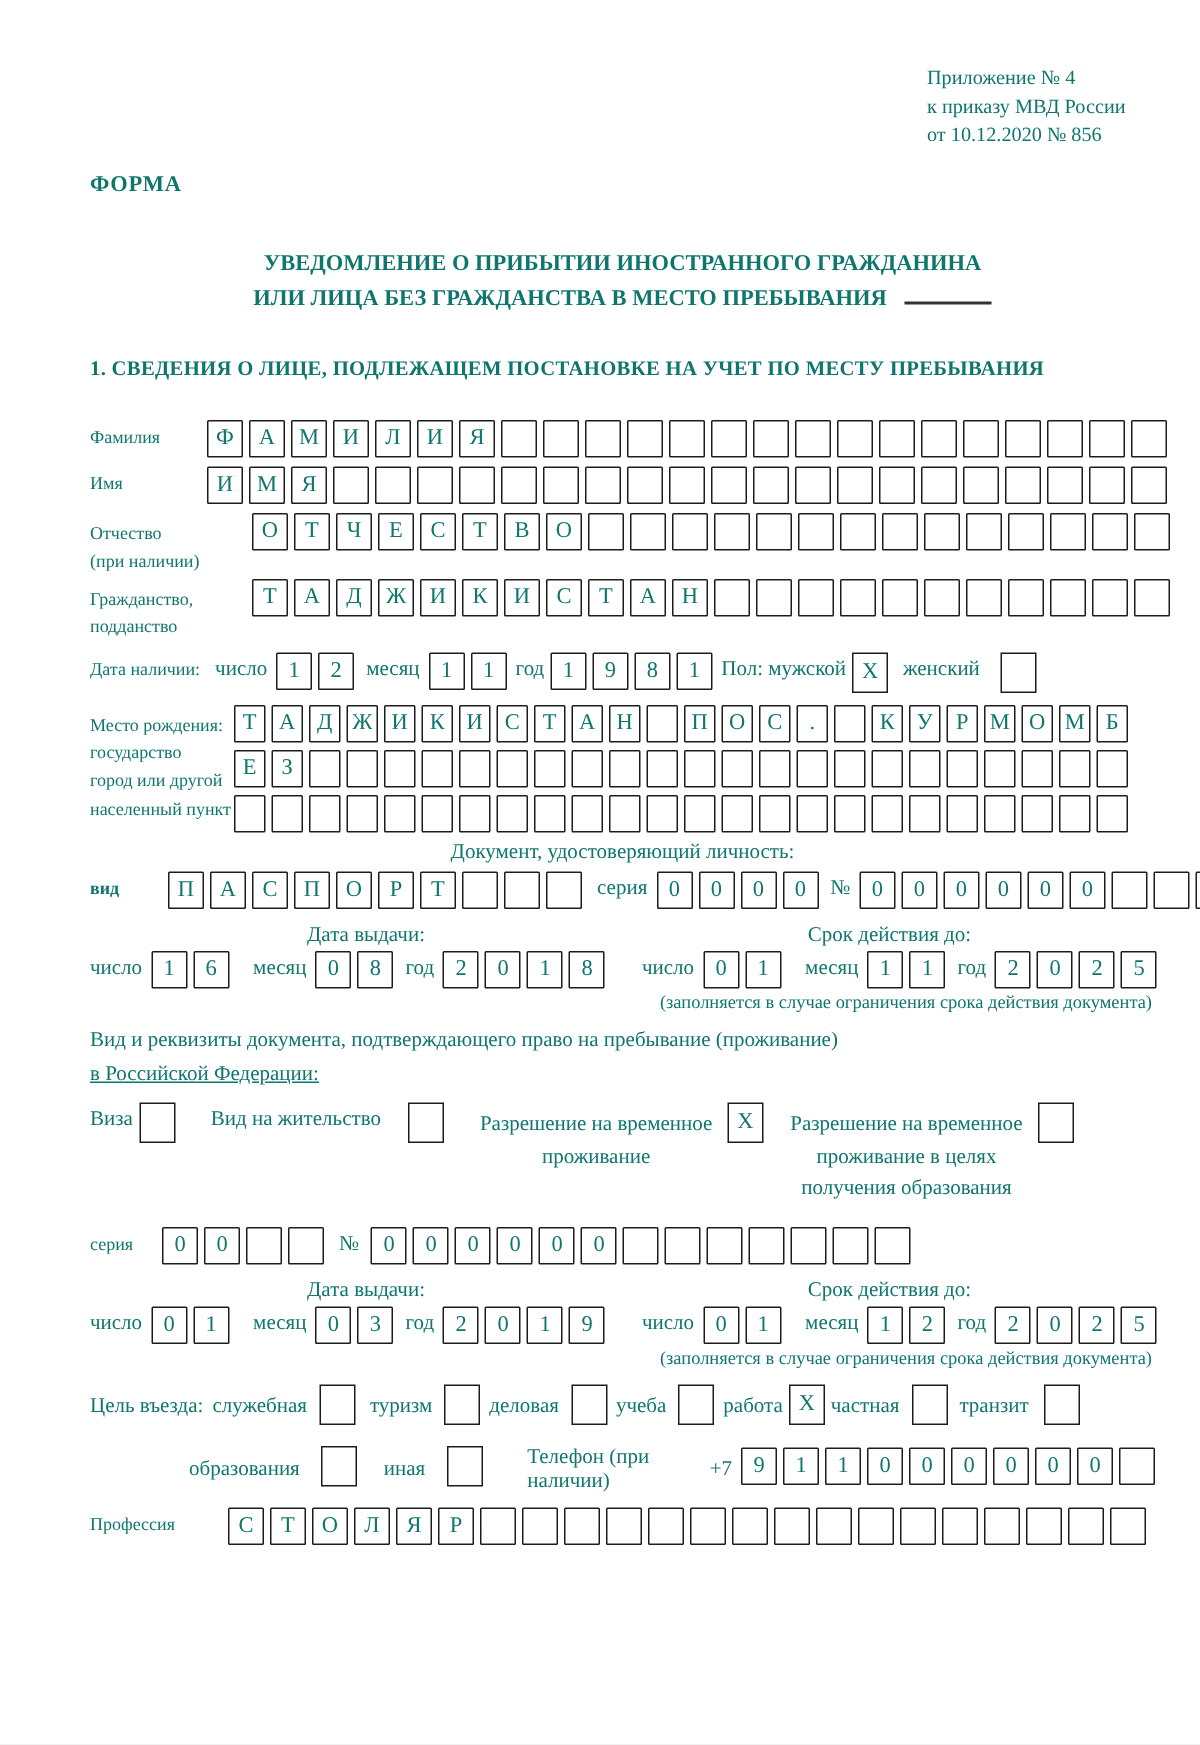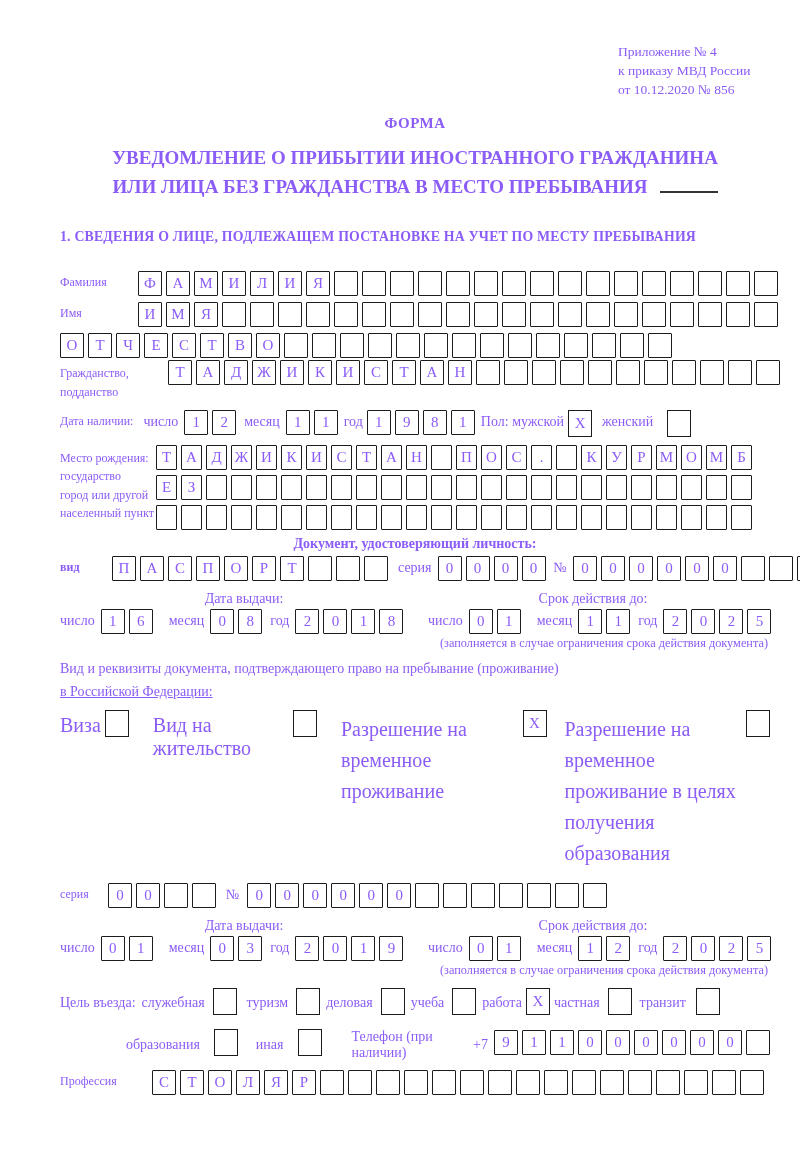--- a/index.html
+++ b/index.html
@@ -1,25 +1,25 @@
 <!DOCTYPE html>
 <html><head>
 <meta charset="utf-8">
 <style>
   * { margin:0; padding:0; box-sizing:border-box; }
   html,body { background:#e8e8e8; }
   .page {
     width:800px; height:1163px; margin:0 auto; background:#ffffff;
-    font-family:"Liberation Serif","DejaVu Serif",serif; color:#8b5cf6;
+    font-family:"Liberation Serif","DejaVu Serif",serif; color:#0f766e;
     padding:42px 30px 10px 60px; overflow:hidden; position:relative;
   }
   .annex { margin-left:558px; font-size:13.5px; line-height:1.42; }
   .annex .note { font-size:12.5px; margin-top:4px; }
-  .forma { text-align:center; font-weight:bold; font-size:15px; margin-top:16px; letter-spacing:.5px; }
-  .title { text-align:center; font-weight:bold; font-size:19px; line-height:1.5; margin-top:12px; }
+  .forma { text-align:left; font-weight:bold; font-size:15px; margin-top:16px; letter-spacing:.5px; }
+  .title { text-align:center; font-weight:bold; font-size:15px; line-height:1.5; margin-top:33px; }
   .title-underline { display:inline-block; width:58px; border-bottom:2.2px solid #333; margin-left:12px; vertical-align:baseline; height:13px; }
   .section-title { font-weight:bold; font-size:13.8px; margin-top:28px; letter-spacing:.2px; }
 
   .frow { display:flex; align-items:flex-start; margin-top:6px; }
   .label { font-size:12px; padding-top:4px; flex-shrink:0; }
   .pre { white-space:pre-line; line-height:1.55; }
   .cellrow { display:flex; gap:4px; flex-wrap:nowrap; }
   .cellrow .cell {
     width:24px; height:25px; border:1.6px solid #1c1c1c; border-radius:1px;
     display:flex; align-items:center; justify-content:center;
@@ -36,21 +36,21 @@
   .date-fields { display:flex; align-items:flex-start; }
   .date-fields .dlabel { margin-right:6px; }
   .date-fields .cellrow { margin-right:8px; }
   .dates-duo { display:flex; margin-top:10px; }
   .date-group-left { width:368px; }
   .date-group-right { width:330px; }
   .date-caption { text-align:center; font-size:14px; margin-bottom:2px; }
   .note-right { text-align:right; font-size:12.3px; margin-top:2px; padding-right:2px; }
 
   .opt-pair { display:flex; align-items:flex-start; }
-  .opt-pair .opt-label { font-size:20px; padding-top:4px; text-align:left; }
+  .opt-pair .opt-label { font-size:14px; padding-top:4px; text-align:center; }
   .options-row { display:flex; align-items:flex-start; margin-top:10px; }
 
   .purpose-row { display:flex; align-items:center; margin-top:10px; flex-wrap:nowrap; }
   .purpose-row .plabel { font-size:14px; padding-top:4px; }
   .gap4{margin-left:4px;} .gap6{margin-left:6px;} .gap8{margin-left:8px;}
   .gap10{margin-left:10px;} .gap14{margin-left:14px;} .gap18{margin-left:18px;}
   .gap24{margin-left:24px;} .gap30{margin-left:30px;}
 </style>
 </head>
 <body>
@@ -124,20 +124,22 @@
         <span class="cell"></span>
         <span class="cell"></span>
         <span class="cell"></span>
         <span class="cell"></span>
         <span class="cell"></span>
         <span class="cell"></span>
       </div>
   </div>
 
   <div class="frow">
+    <div class="label pre" style="width:108px;">Отчество
+(при наличии)</div>
     <div class="cellrow">
         <span class="cell">О</span>
         <span class="cell">Т</span>
         <span class="cell">Ч</span>
         <span class="cell">Е</span>
         <span class="cell">С</span>
         <span class="cell">Т</span>
         <span class="cell">В</span>
         <span class="cell">О</span>
         <span class="cell"></span>
@@ -291,21 +293,21 @@
           <span class="cell"></span>
           <span class="cell"></span>
           <span class="cell"></span>
           <span class="cell"></span>
           <span class="cell"></span>
           <span class="cell"></span>
         </div>
     </div>
   </div>
 
-  <div style="text-align:center; font-weight:bold; font-size:14px; margin-top:6px;">Документ, удостоверяющий личность:</div>
+  <div style="text-align:center; font-weight:normal; font-size:14px; margin-top:6px;">Документ, удостоверяющий личность:</div>
 
   <div class="frow" style="margin-top:4px;">
     <div class="label" style="width:52px;font-weight:bold;">вид</div>
     <div class="cellrow">
         <span class="cell">П</span>
         <span class="cell">А</span>
         <span class="cell">С</span>
         <span class="cell">П</span>
         <span class="cell">О</span>
         <span class="cell">Р</span>

